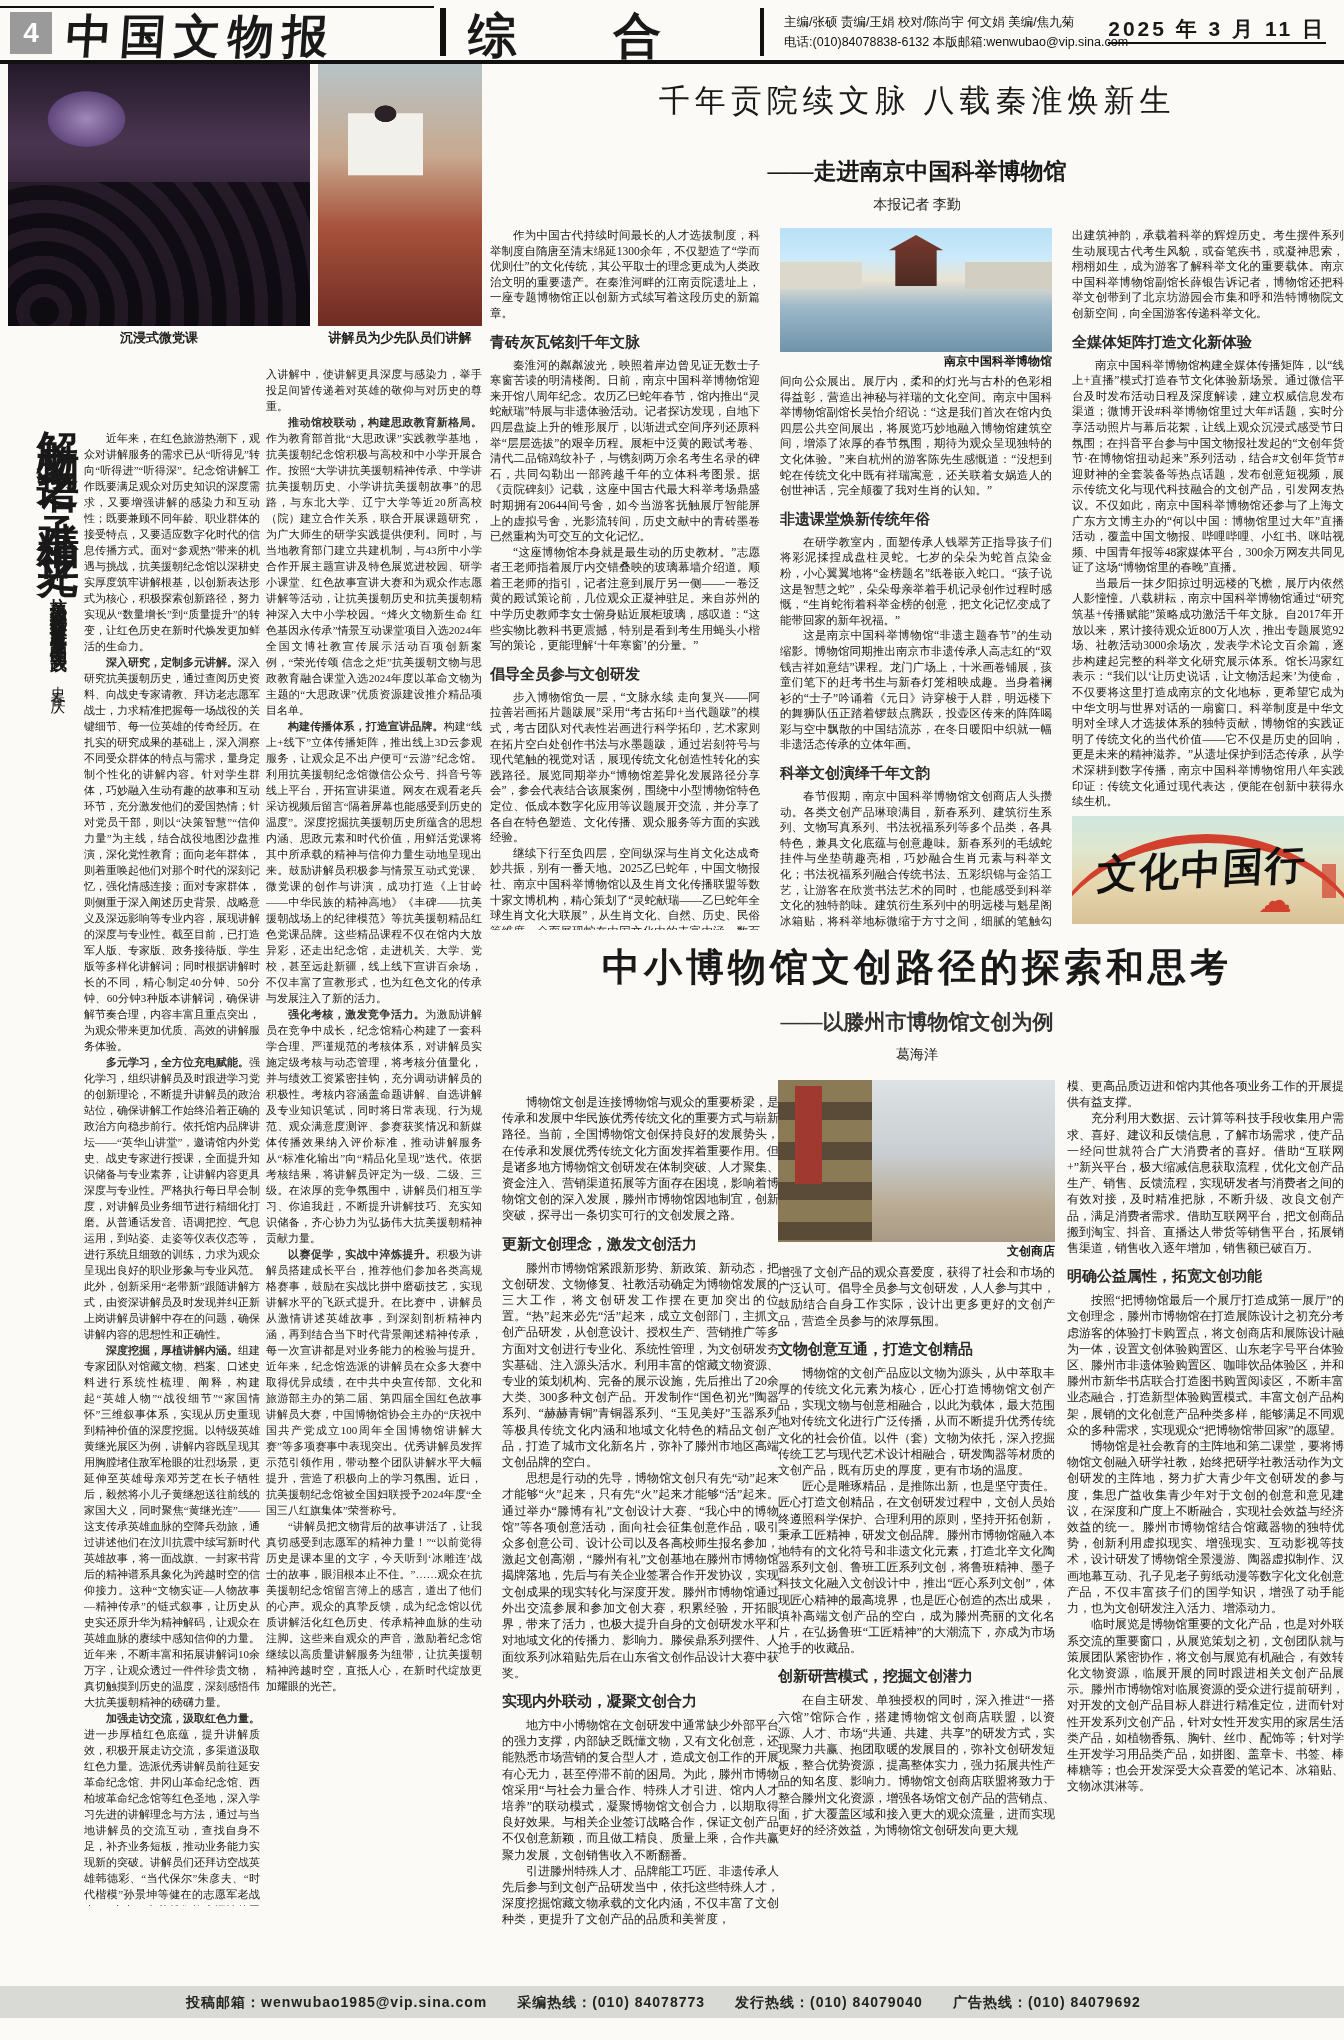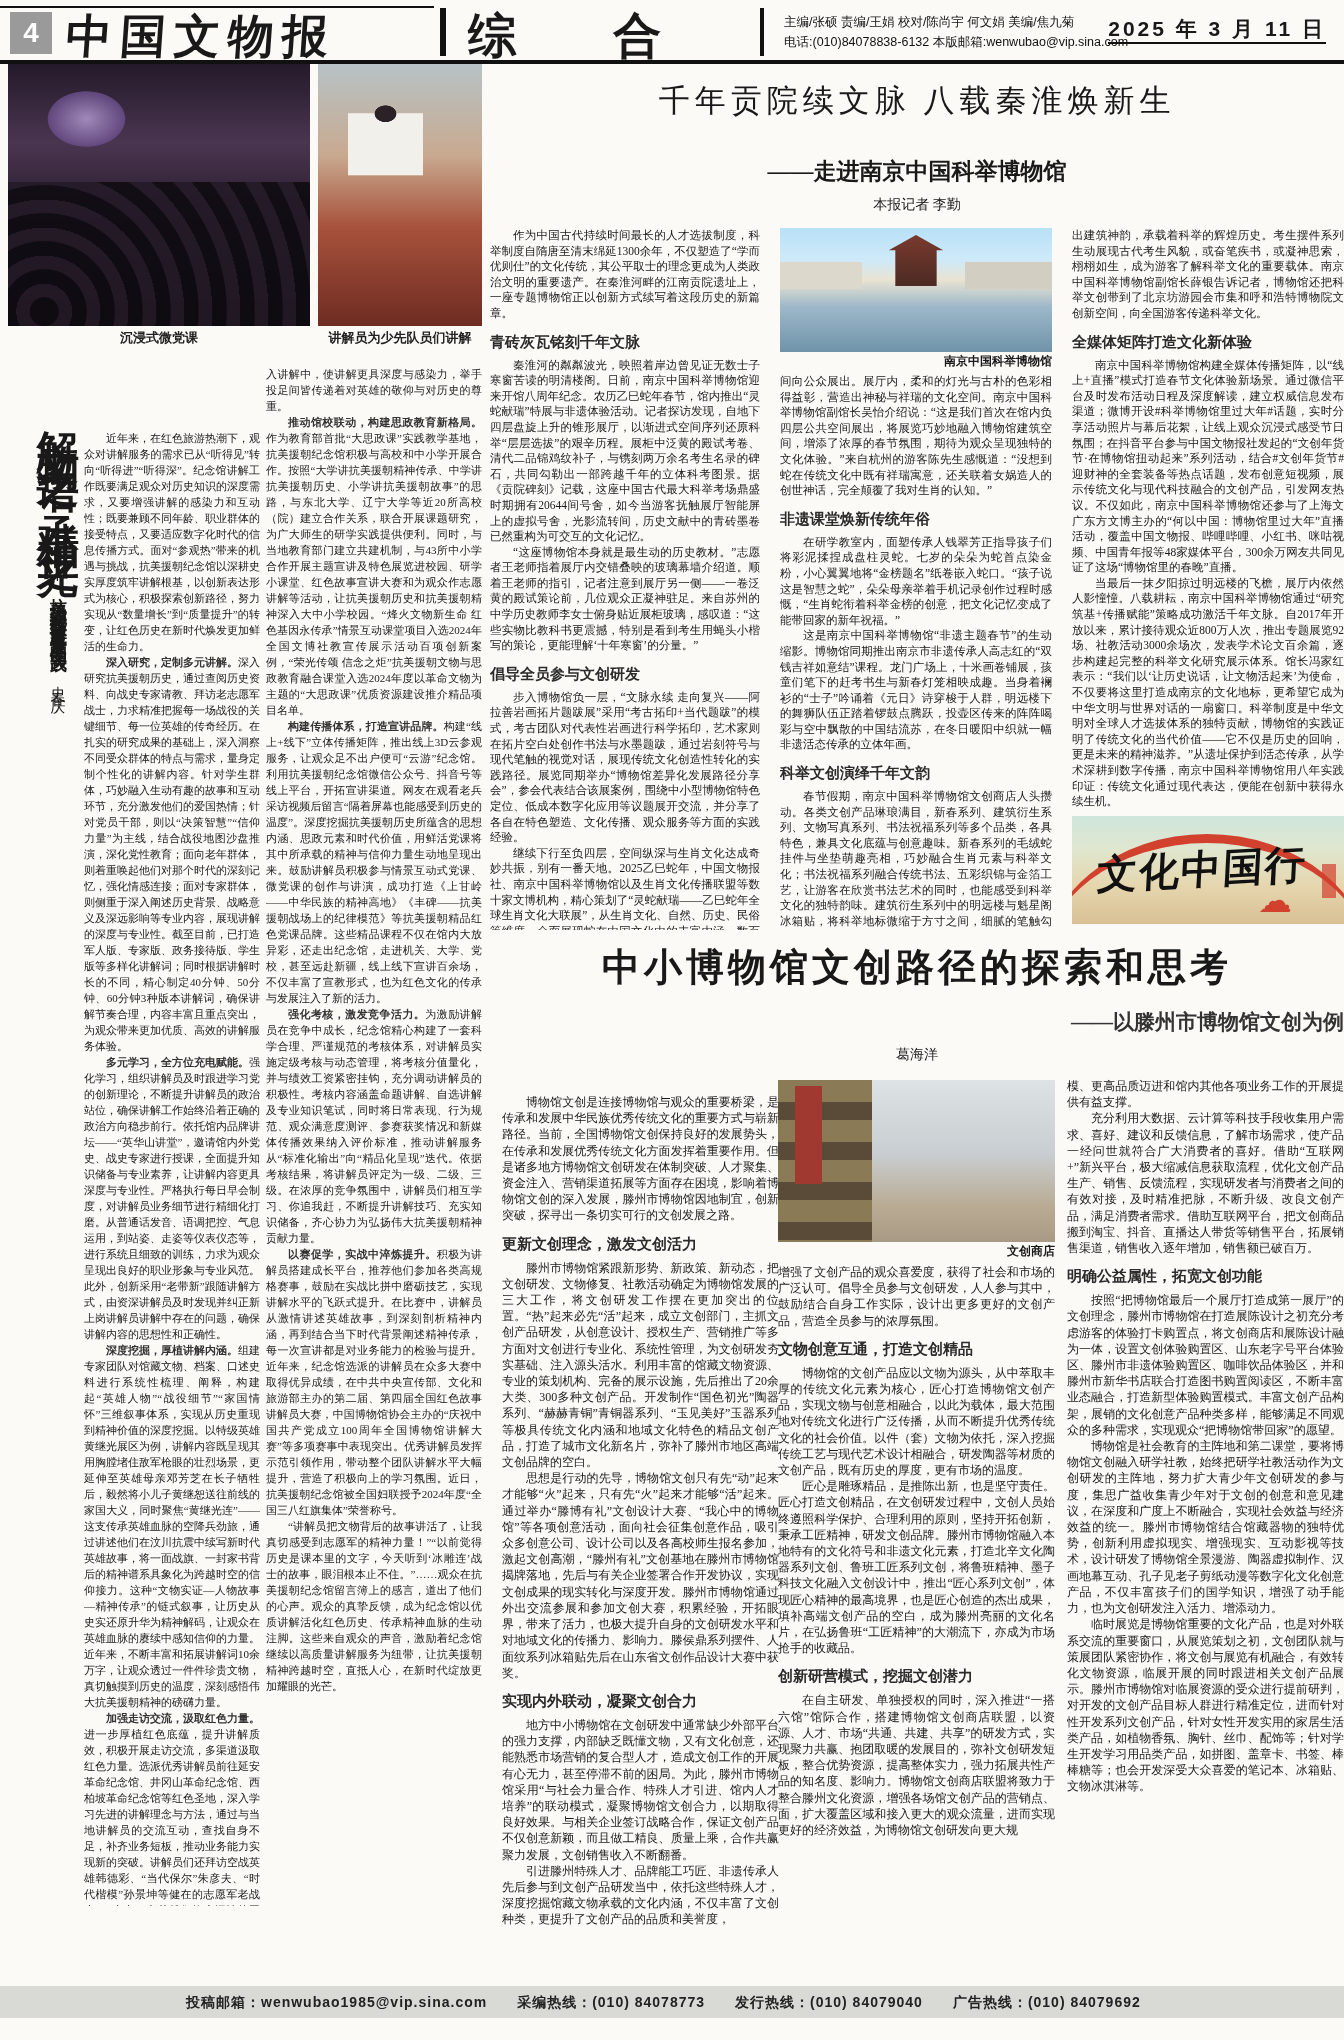--- a/index.html
+++ b/index.html
@@ -75,21 +75,21 @@
   #banner .arc{position:absolute;left:-30px;top:18px;width:330px;height:260px;border-radius:50%;
      border-top:9px solid #d2402e;}
   #banner .btxt{position:absolute;left:10px;top:26px;width:240px;text-align:center;
      font-weight:bold;font-size:40px;letter-spacing:2px;color:#111;transform:rotate(-3deg) skewX(-6deg);
      font-family:"Liberation Serif",serif;}
   #banner .cloud{position:absolute;right:52px;bottom:4px;color:#d2402e;font-size:34px;}
   #banner .seal{position:absolute;right:8px;bottom:26px;width:14px;height:34px;background:#d2402e;opacity:.7;}
   
   #bot-headline{position:absolute;left:490px;top:942px;width:854px;text-align:center;
      font-weight:bold;font-size:38px;letter-spacing:4px;}
-  #bot-sub{position:absolute;left:490px;top:1008px;width:854px;text-align:right;
+  #bot-sub{position:absolute;left:490px;top:1008px;width:854px;text-align:center;
      font-weight:bold;font-size:21px;color:#333;}
   #bot-byline{position:absolute;left:490px;top:1046px;width:854px;text-align:center;font-size:14px;}
   .botcol{font-size:12px;line-height:16.2px;}
   
   #footer{position:absolute;left:0;top:1986px;width:1344px;height:32px;background:#d9d9d6;}
   #footer .ftxt{position:absolute;left:186px;top:6px;font:bold 14px/20px "Liberation Sans",sans-serif;
      color:#222;letter-spacing:1px;}
 </style>
 </head>
 <body>

